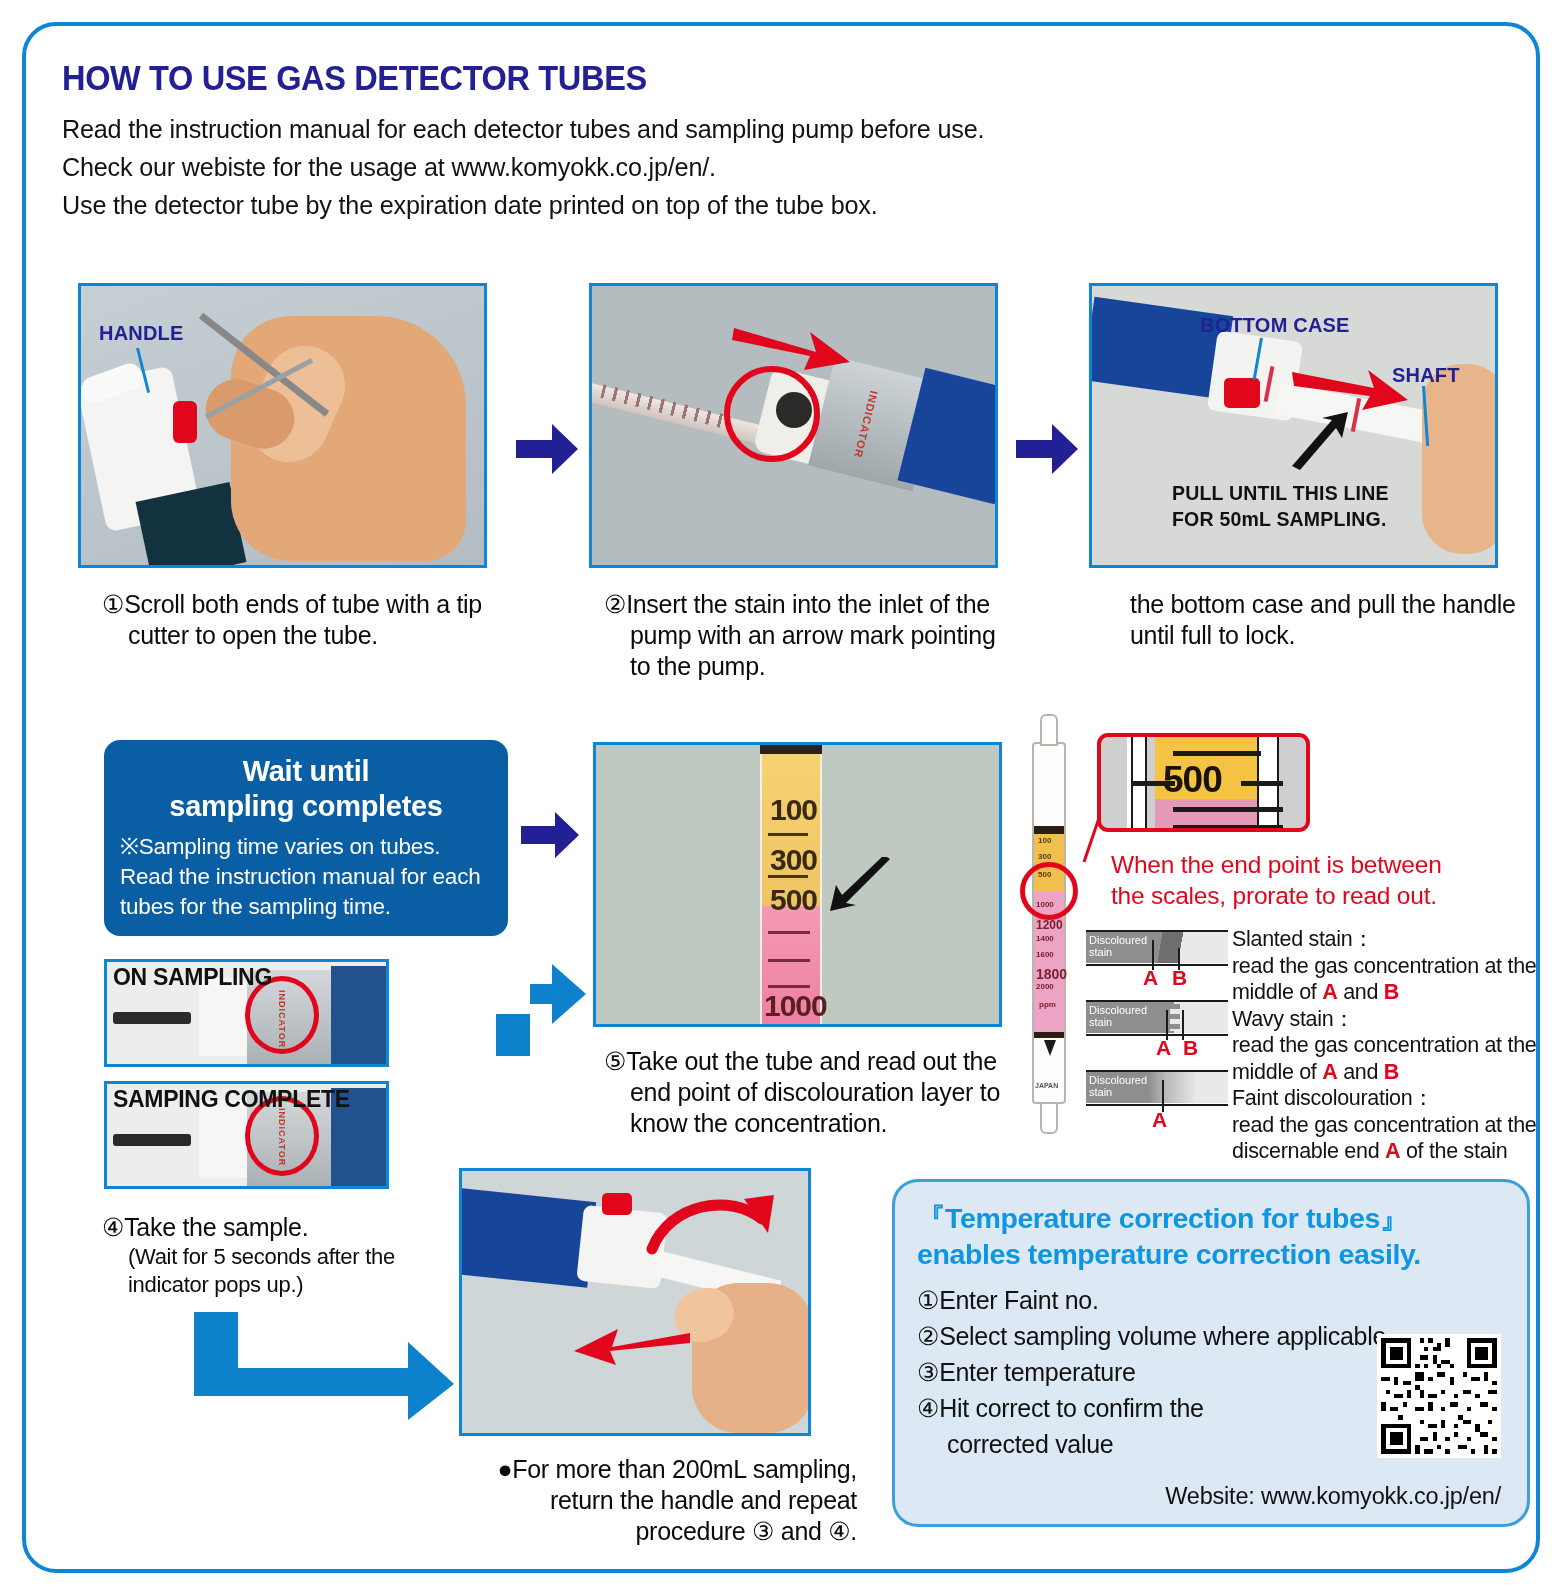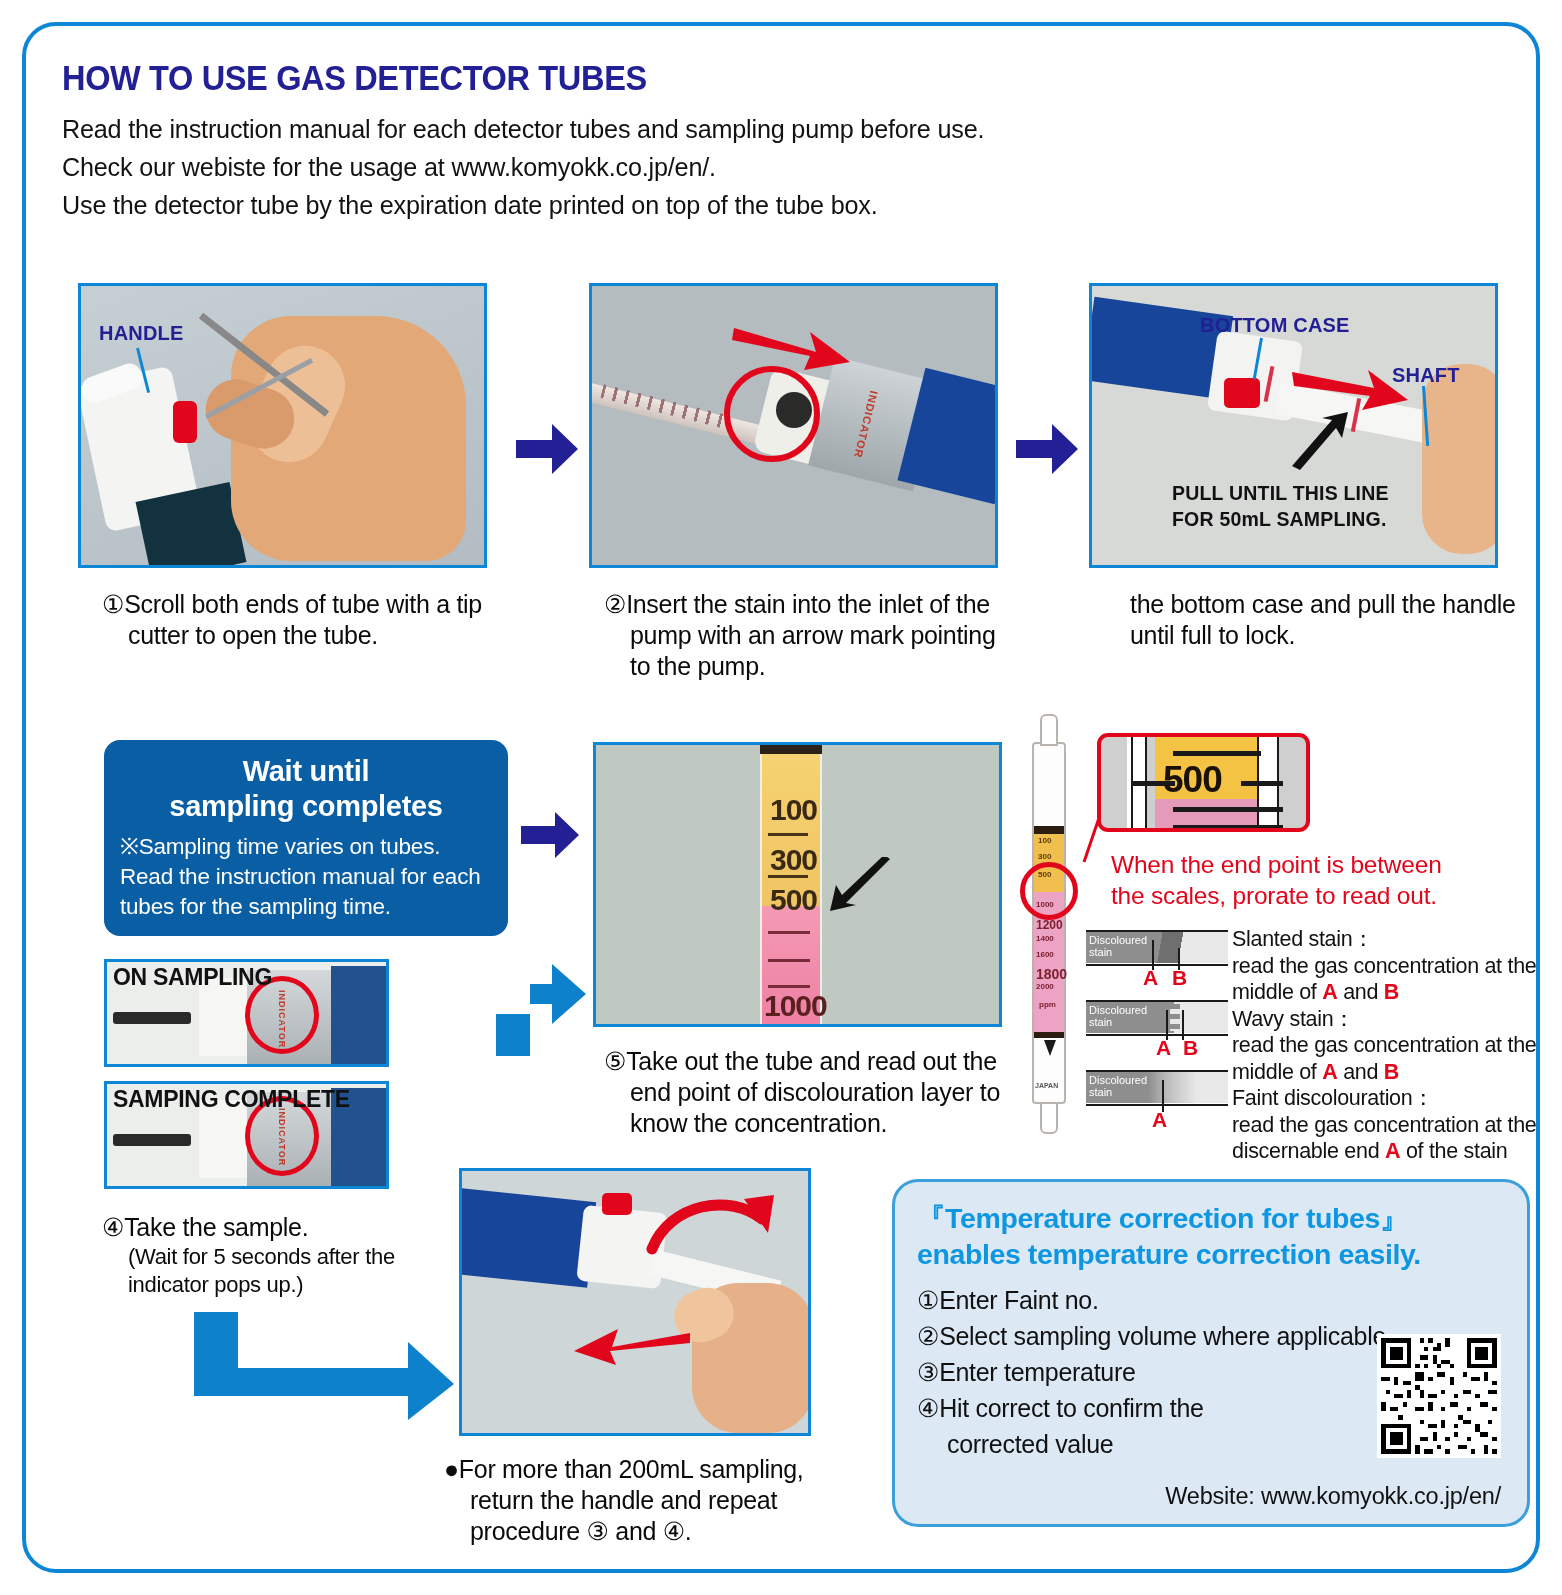--- a/index.html
+++ b/index.html
@@ -449,21 +449,21 @@
         <path d="M124 44 L100 10 L130 6 Z" fill="#e2061c"></path>
       </svg>
     </div>
 
     <div style="position:absolute;left:110px;top:148px;">
       <svg width="120" height="48" viewBox="0 0 120 48">
         <path d="M118 14 L40 28 L46 10 L2 32 L44 46 L38 32 L118 24 Z" fill="#e2061c"></path>
       </svg>
     </div>
   </div>
-  <div class="cap" style="left:418px; top:1428px; width:400px;">
+  <div class="cap" style="left:431px; top:1428px; width:400px;text-align:right;">
     <span class="first" style="text-indent:-26px;"><span class="num">●</span><span>For more than 200mL sampling,</span></span>
     <span class="ind">return the handle and repeat</span>
     <span class="ind">procedure ③ and ④.</span>
   </div>
 
   <div class="tempbox">
     <div class="th">『Temperature correction for tubes』</div>
     <div class="th" style="color:#0e96e0;">enables temperature correction easily.</div>
     <ol>
       <li>

